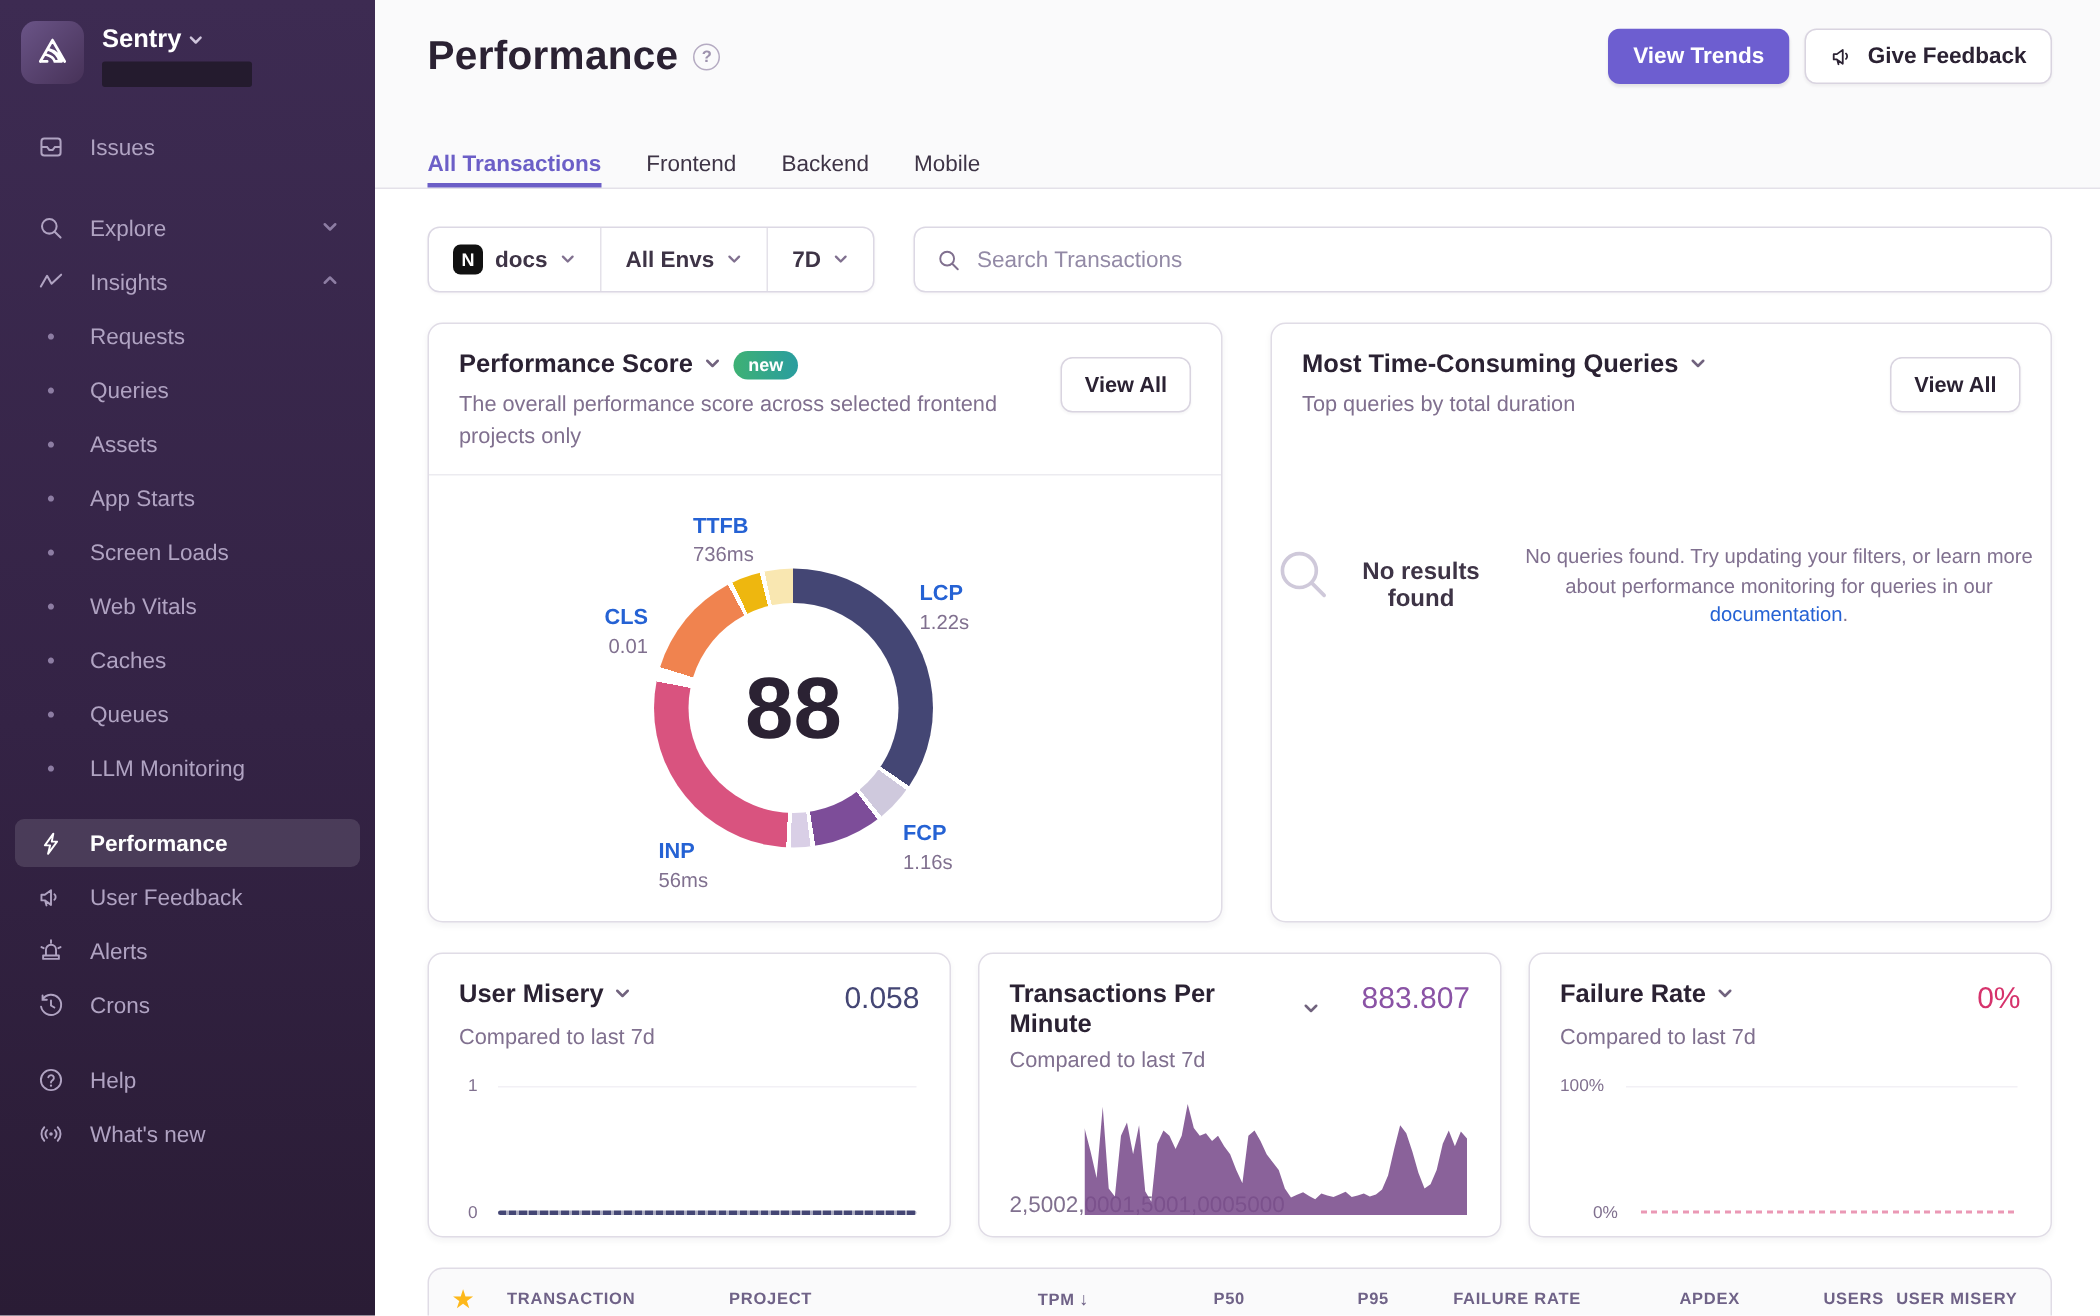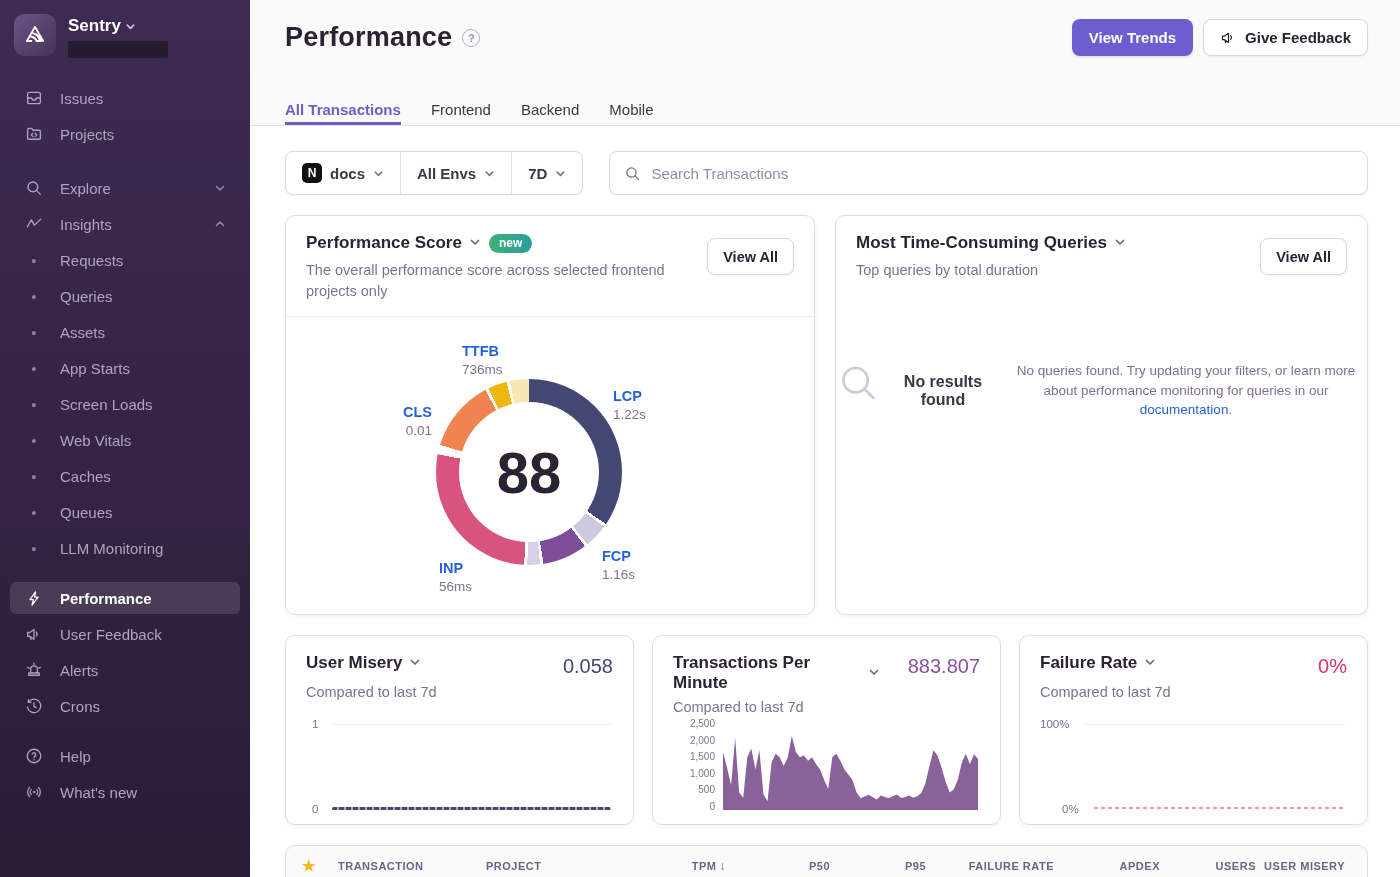--- a/index.html
+++ b/index.html
@@ -54,21 +54,21 @@
   .filter-group { display:flex; align-items:stretch; height:44px; border:1px solid #dcd8e4; border-radius:8px; background:#fff; box-shadow:0 1px 2px rgba(43,34,51,.04); }
   .filter-seg { display:flex; align-items:center; gap:8px; padding:0 16px; font-size:15px; font-weight:700; color:#3e3446; cursor:pointer; }
   .filter-seg + .filter-seg { border-left:1px solid #e4e1e9; }
   .proj-badge { width:20px; height:20px; background:#111; color:#fff; border-radius:5px; font-size:12px; font-weight:700; display:flex; align-items:center; justify-content:center; }
   .chev-g { color:#80708f; }
   .search-box { flex:1; height:44px; border:1px solid #dcd8e4; border-radius:8px; background:#fff; display:flex; align-items:center; padding:0 14px; gap:10px; box-shadow:0 1px 2px rgba(43,34,51,.04); }
   .search-box input { border:none; outline:none; flex:1; font-size:15px; font-family:inherit; color:#2b2233; background:transparent; }
   .search-box input::placeholder { color:#938aa6; }
 
   
-  .row1 { display:grid; grid-template-columns:530px 1fr; gap:20px; margin-bottom:20px; }
+  .row1 { display:grid; grid-template-columns:530px 1fr; gap:32px; margin-bottom:20px; }
   .row2 { display:grid; grid-template-columns:1fr 1fr 1fr; gap:18px; margin-bottom:20px; }
   .card { background:#fff; border:1px solid #e0dce6; border-radius:10px; box-shadow:0 2px 4px rgba(43,34,51,.05); position:relative; }
   .card-lg { height:400px; }
   .card-head { padding:17px 20px 14px 20px; position:relative; }
   .card-title-row { display:flex; align-items:center; gap:8px; }
   .card-title { font-size:17px; font-weight:700; color:#2b2233; cursor:pointer; display:flex; align-items:center; gap:7px; }
   .chev-d { color:#71637e; }
   .badge-new { background:linear-gradient(90deg,#3eb174,#2a9d9f); color:#fff; font-size:12px; font-weight:700; padding:2.5px 10px; border-radius:20px; }
   .card-sub { margin-top:7px; font-size:14.5px; color:#80708f; line-height:1.45; max-width:380px; }
   .view-all { position:absolute; right:20px; top:22px; height:37px; padding:0 15px; background:#fff; border:1px solid #d9d4e0; border-radius:8px; font-size:14.5px; font-weight:700; color:#2b2233; display:flex; align-items:center; cursor:pointer; box-shadow:0 1px 2px rgba(43,34,51,.05); }
@@ -92,21 +92,21 @@
   .stat-value { font-size:20px; font-weight:400; margin-top:2px;margin-left:28px; }
   .v-navy { color:#444674; } .v-purple { color:#8a53a5; } .v-pink { color:#d6336c; }
   .stat-sub { margin-top:6px; font-size:14.5px; color:#80708f; }
   .mini { position:absolute; left:20px; right:22px; top:80px; bottom:12px; }
   .ylab { position:absolute; font-size:11.5px; color:#80708f; }
   .grid-line { position:absolute; height:1px; background:#f2f0f5; }
   .misery-line { position:absolute; left:26px; right:0; bottom:2px; height:3px;
     background:repeating-linear-gradient(90deg,#444674 0 5px, rgba(68,70,116,.45) 5px 7px); border-radius:2px; }
   .fail-line { position:absolute; left:54px; right:0; bottom:3px; height:2px;
     background:repeating-linear-gradient(90deg, rgba(214,51,108,.5) 0 4px, transparent 4px 7px); }
-  .tpm-ticks { position:absolute; left:0; top:2px; bottom:0; width:42px; display:flex; flex-direction:column; justify-content:space-between; align-items:flex-end; font-size:10px; color:#80708f; }
+  .tpm-ticks { position:absolute; left:0; top:2px; bottom:0; width:42px; display:flex; justify-content:space-between; align-items:flex-end; font-size:15px; color:#80708f; }
   .tpm-svg { position:absolute; left:50px; right:0; top:6px; bottom:2px; width:calc(100% - 50px); height:calc(100% - 8px); }
 
   
   .table-head { height:42px; background:#fafafb; border:1px solid #e0dce6; border-radius:10px 10px 0 0;
     display:grid; grid-template-columns:36px 148px 138px 108px 104px 96px 128px 106px 96px 1fr;
     align-items:center; padding:0 16px; font-size:11px; font-weight:700; letter-spacing:.5px; color:#6f6287; }
   .th { text-transform:uppercase; }
   .th.num { text-align:right; padding-right:6px; }
   .star { color:#fdb81b; font-size:15px; cursor:pointer; }
   .sort-arrow { font-size:12px; color:#6f6287; margin-left:3px; font-weight:400; }
@@ -135,29 +135,20 @@
   <nav class="nav">
     <div class="nav-item">
       <span class="ico">
           <svg width="18" height="18" viewBox="0 0 24 24">
             <rect x="3.5" y="4.5" width="17" height="15" rx="2.5" fill="none" stroke="currentColor" stroke-width="1.8"></rect>
             <path d="M3.5 12 h5 l2 2.6 h3 l2-2.6 h5" fill="none" stroke="currentColor" stroke-width="1.8"></path>
           </svg>
         </span>
       <span class="lbl">Issues</span>
     </div>
-    <div class="nav-item">
-      <span class="ico">
-          <svg width="18" height="18" viewBox="0 0 24 24">
-            <path d="M3.5 7 V6 a1.5 1.5 0 0 1 1.5-1.5 h4 l2 2.5 h8 a1.5 1.5 0 0 1 1.5 1.5 v9 a1.5 1.5 0 0 1-1.5 1.5 h-14 a1.5 1.5 0 0 1-1.5-1.5 z" fill="none" stroke="currentColor" stroke-width="1.8"></path>
-            <path d="M10.5 11 l-2.2 2.2 2.2 2.2 M13.5 11 l2.2 2.2 -2.2 2.2" fill="none" stroke="currentColor" stroke-width="1.6" stroke-linecap="round" stroke-linejoin="round"></path>
-          </svg>
-        </span>
-      <span class="lbl">Projects</span>
-    </div>
     <div class="gap-m"></div>
     <div class="nav-item">
       <span class="ico">
           <svg width="18" height="18" viewBox="0 0 24 24">
             <circle cx="10.5" cy="10.5" r="6.5" fill="none" stroke="currentColor" stroke-width="1.8"></circle>
             <path d="M15.5 15.5 L20.5 20.5" stroke="currentColor" stroke-width="1.8" stroke-linecap="round"></path>
           </svg>
         </span>
       <span class="lbl">Explore</span>
       <span class="chev"><svg width="12" height="12" viewBox="0 0 12 12">

